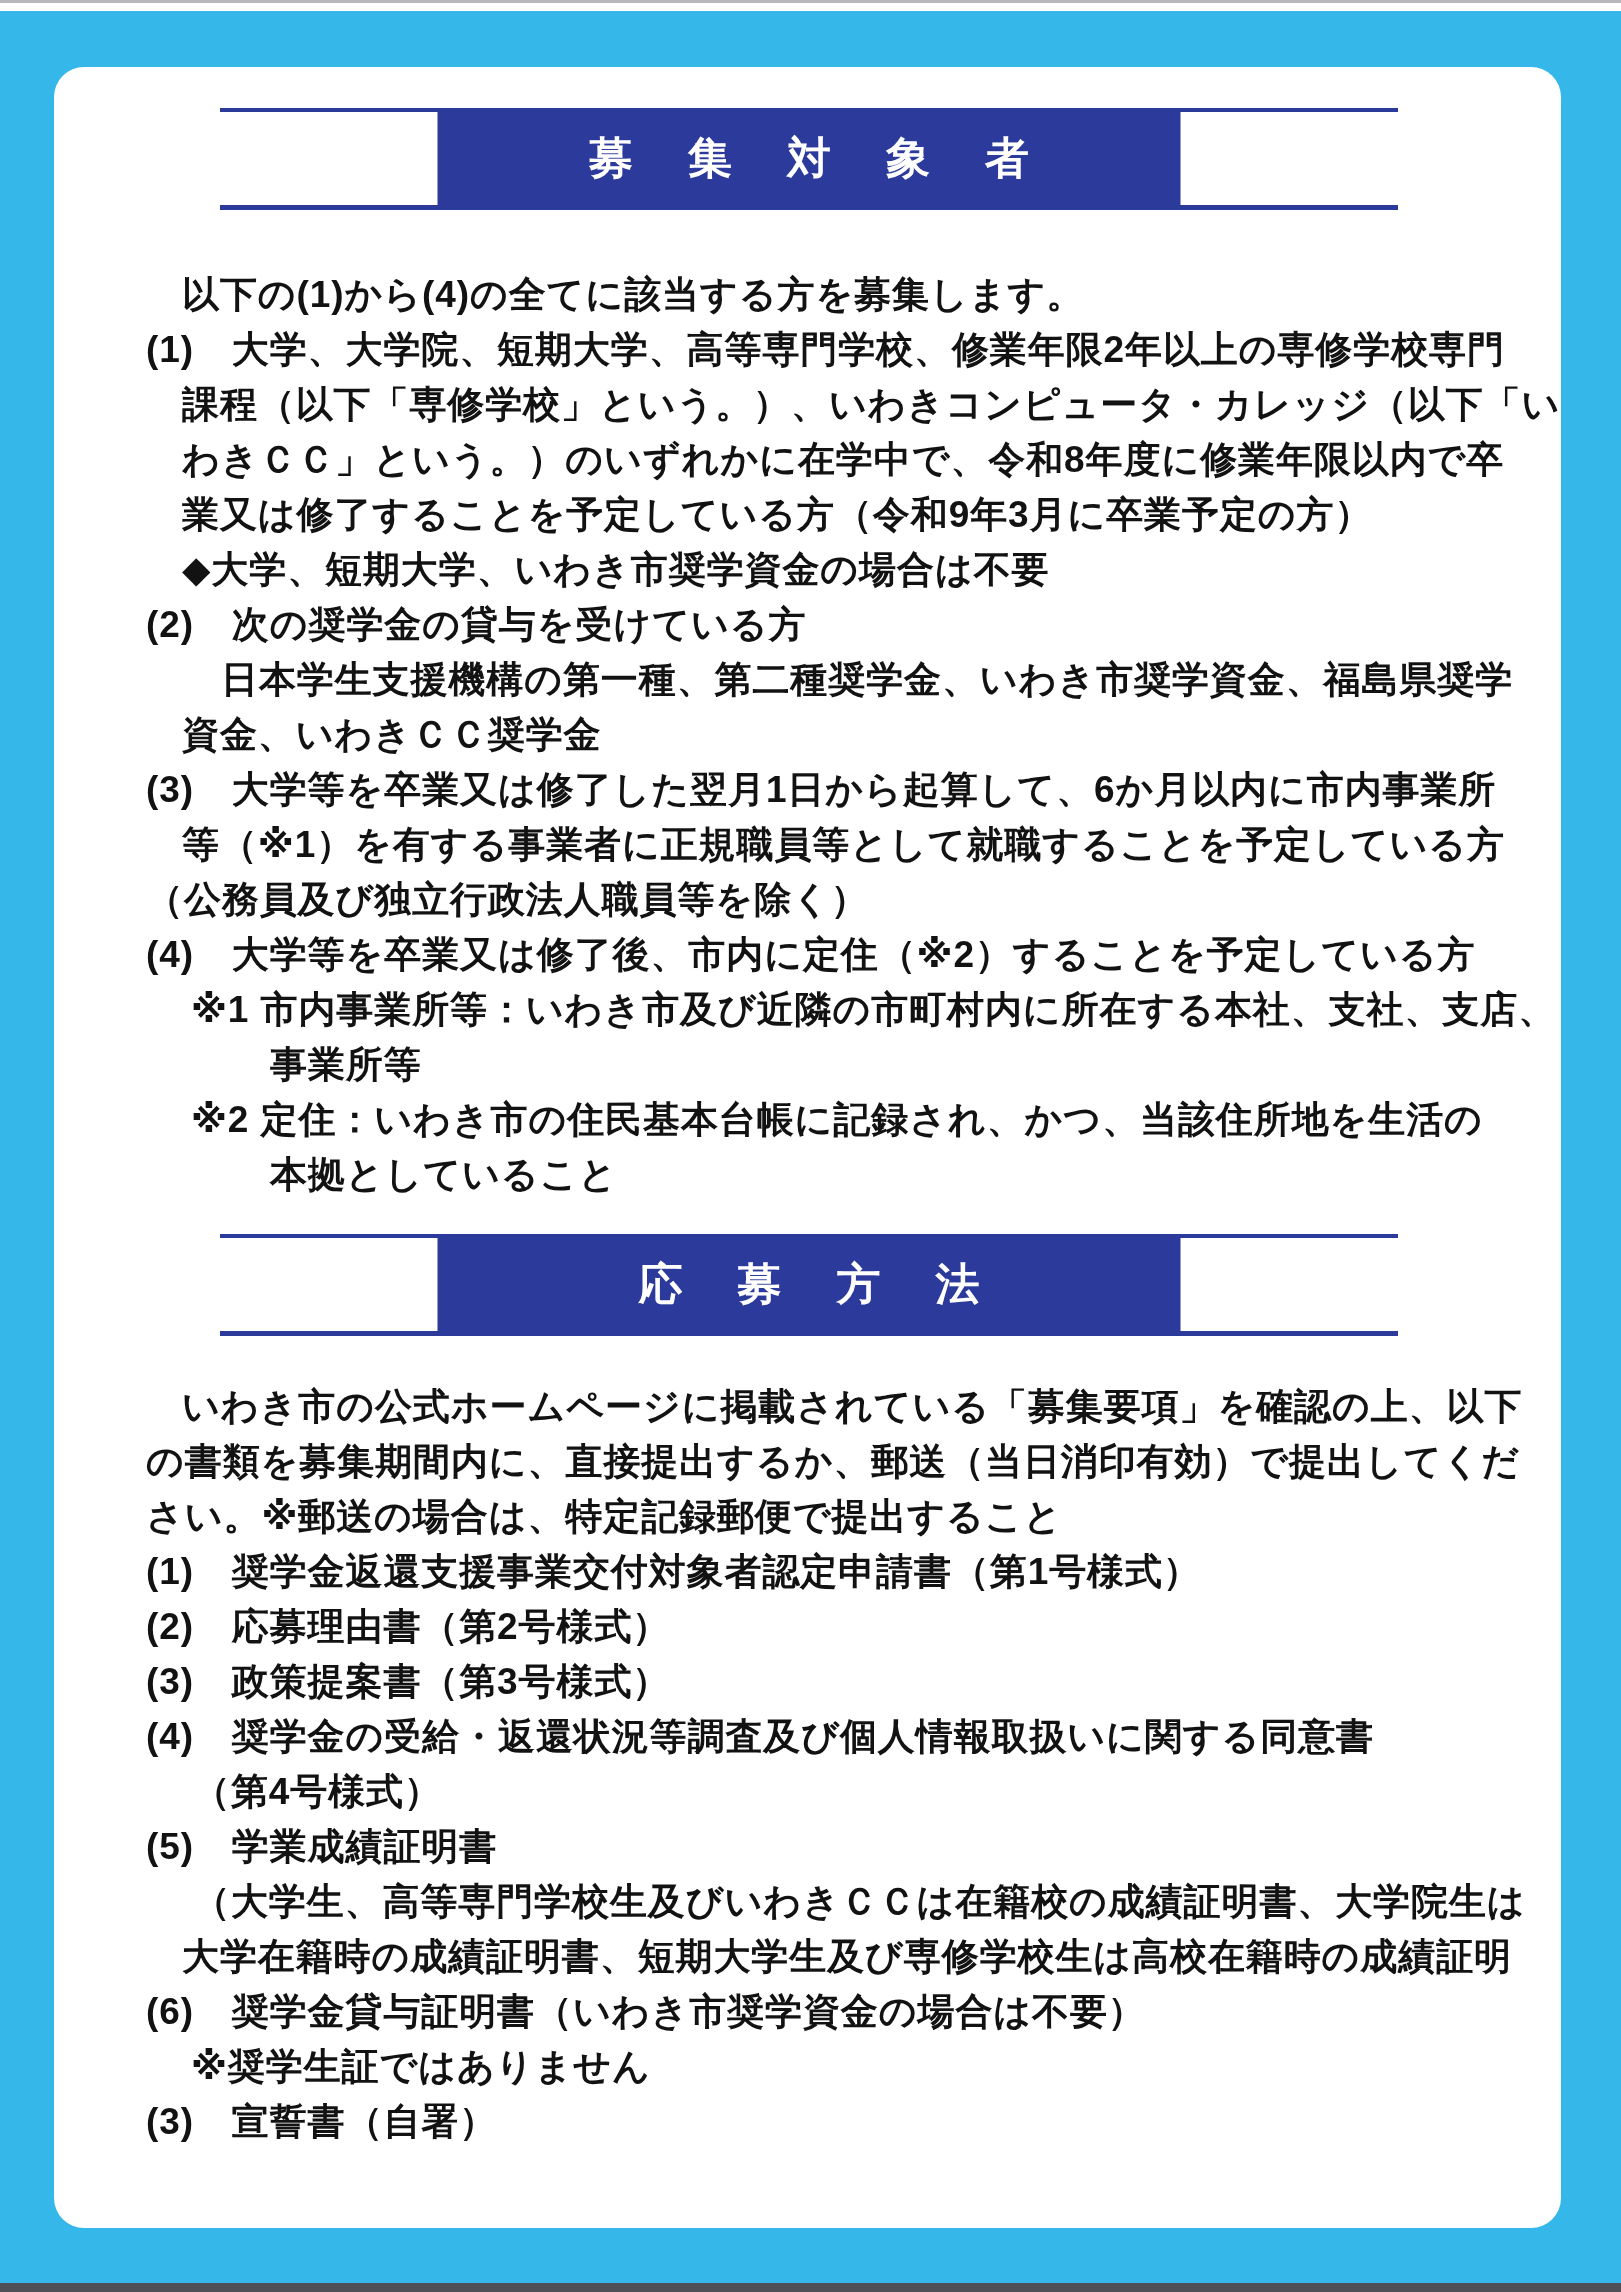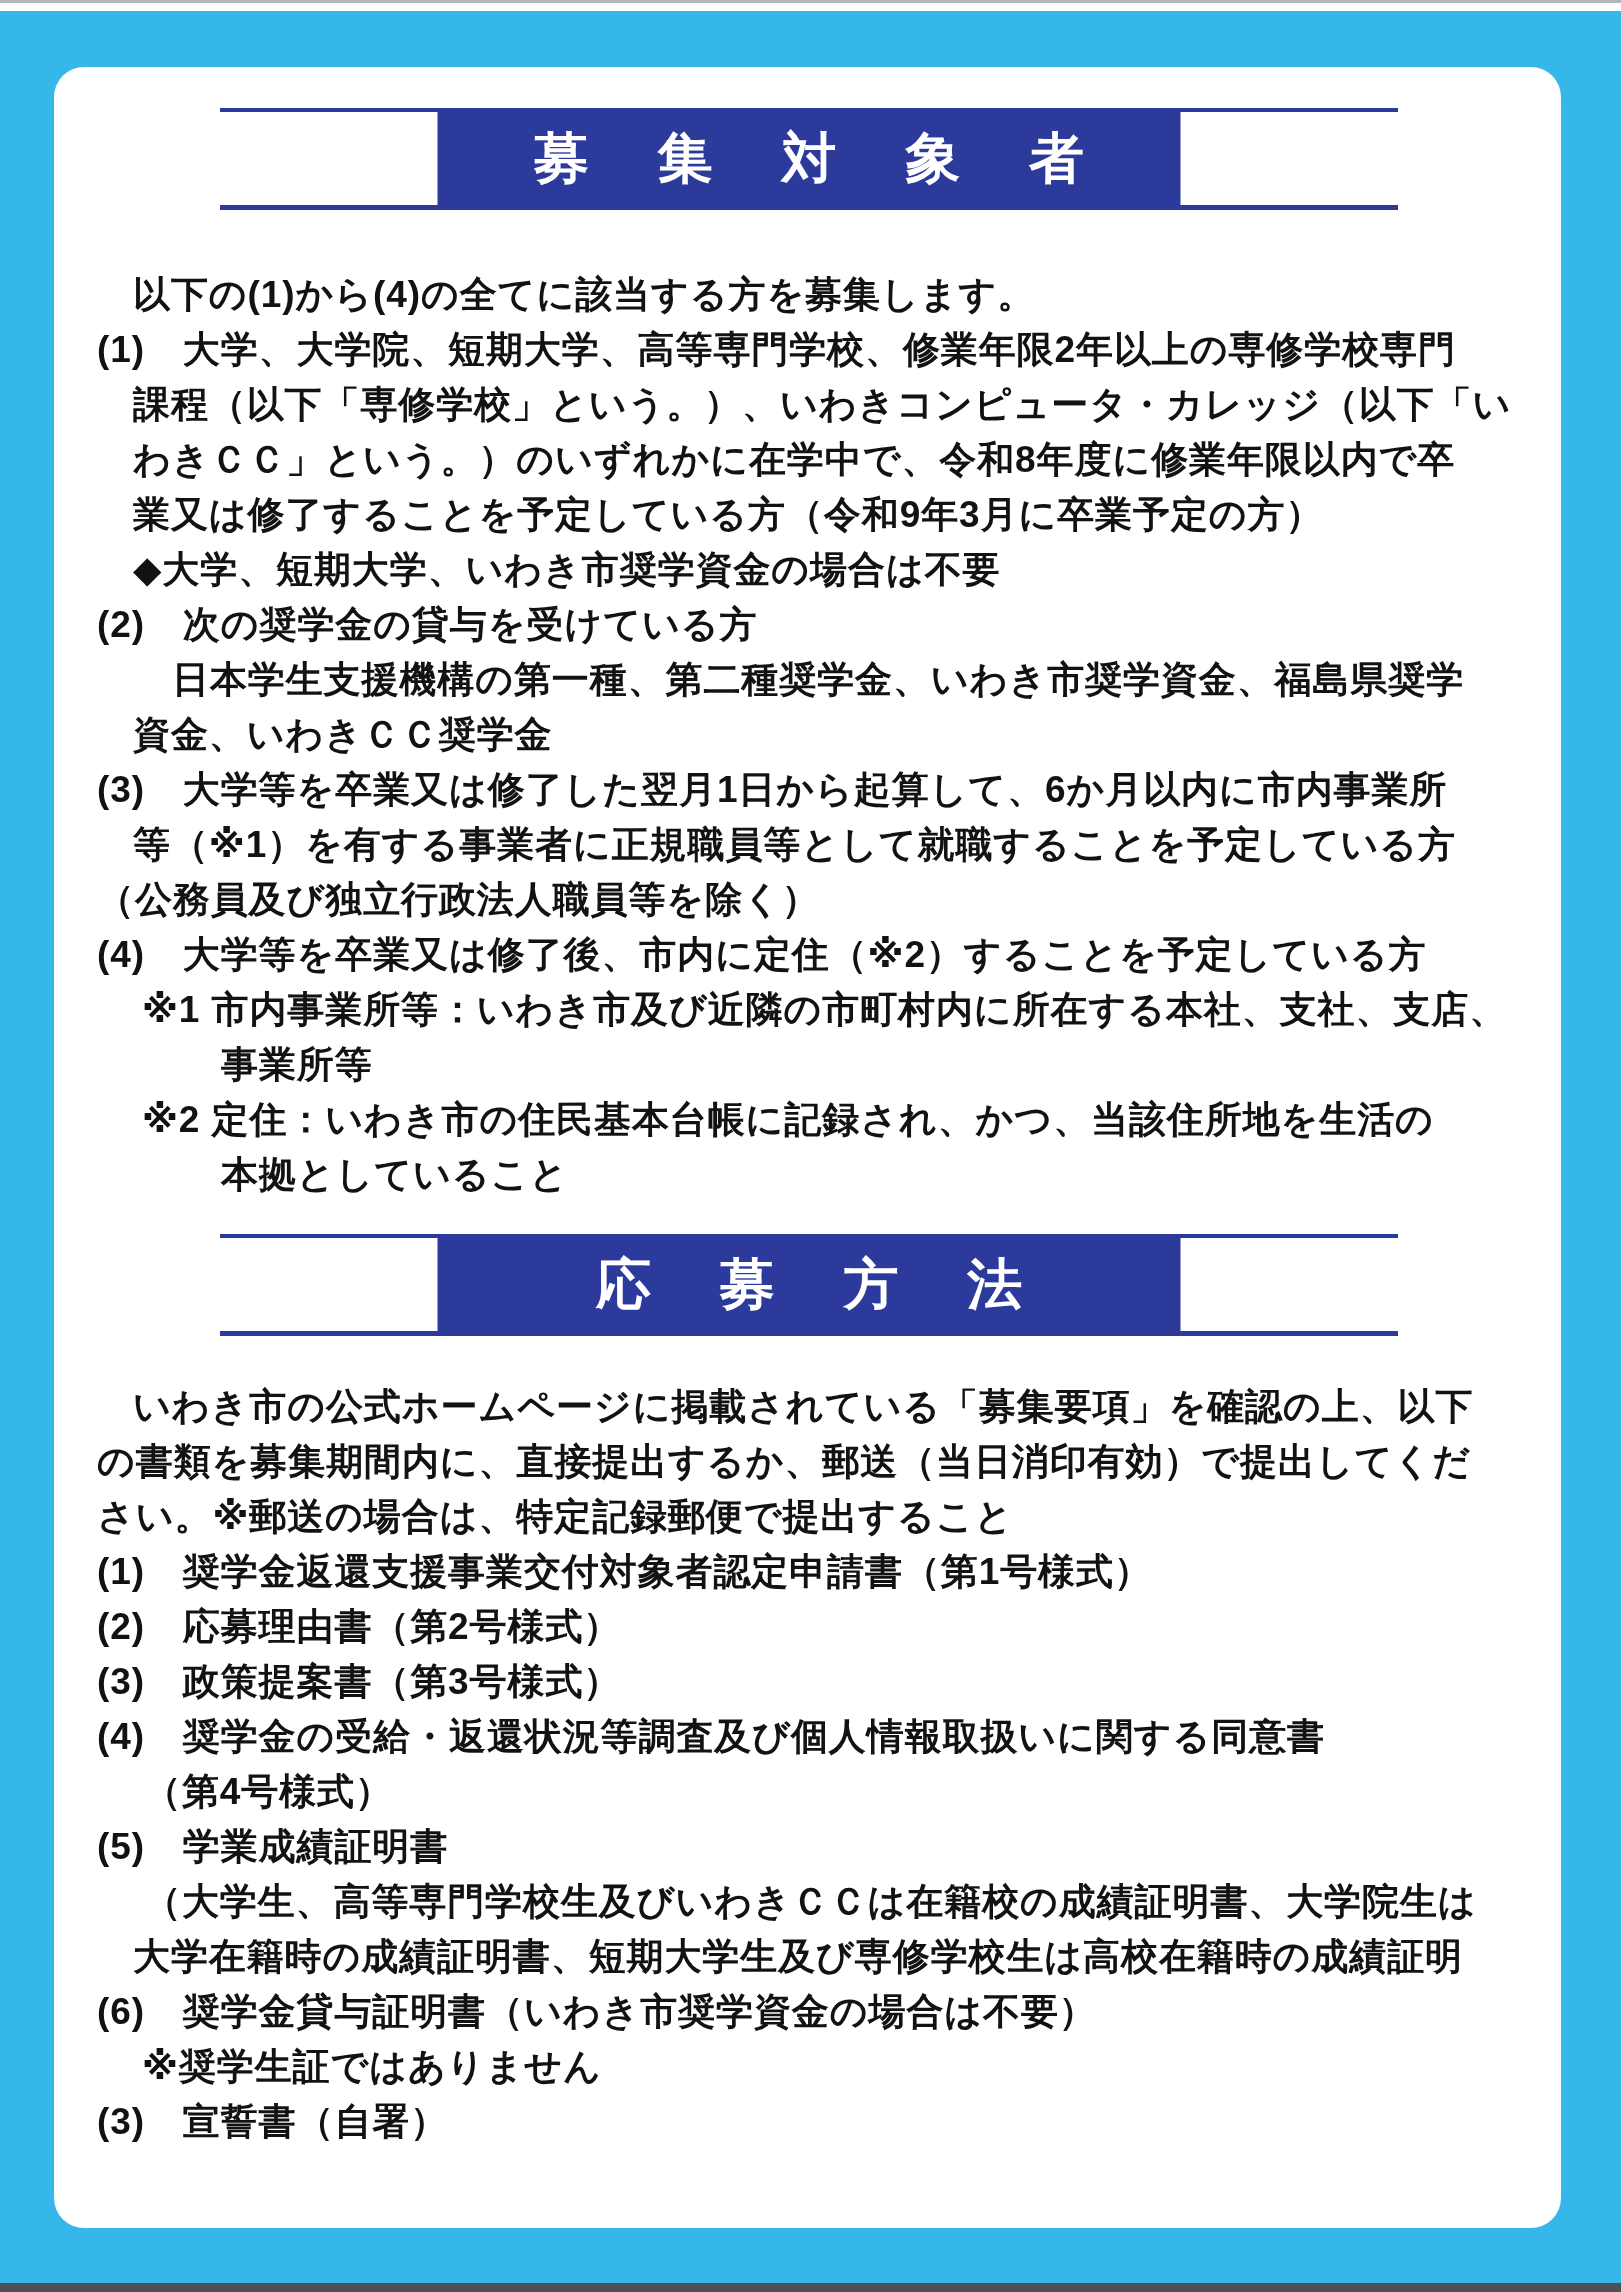--- a/index.html
+++ b/index.html
@@ -33,27 +33,27 @@
     position:absolute;left:0;width:100%;height:4.5px;background:var(--c-navy);
   }
   .banner-rule.top{top:0;}
   .banner-rule.bottom{bottom:0;}
   .banner-box{
     position:absolute;left:50%;top:0;transform:translateX(-50%);
     width:743px;height:102px;background:var(--c-navy);
     display:flex;align-items:center;justify-content:center;
   }
   .banner-title{
-    color:#ffffff;font-size:55px;font-weight:700;
+    color:#ffffff;font-size:44px;font-weight:700;
     letter-spacing:1.25em;padding-left:1.25em;white-space:nowrap;
   }
   .banner.first{margin-top:41px;}
   .banner.second{margin-top:32px;}
   .body-text{
-    margin-left:43px; 
+    margin-left:92px; 
     margin-right:18px;
     color:var(--c-text);
     font-size:37px;
     font-weight:600;
     letter-spacing:0.9px;
   }
   .body-text.sec1{margin-top:57px;}
   .body-text.sec2{margin-top:43px;}
   .line{height:55px;line-height:55px;white-space:nowrap;}
   .ind-flush{padding-left:0;}

